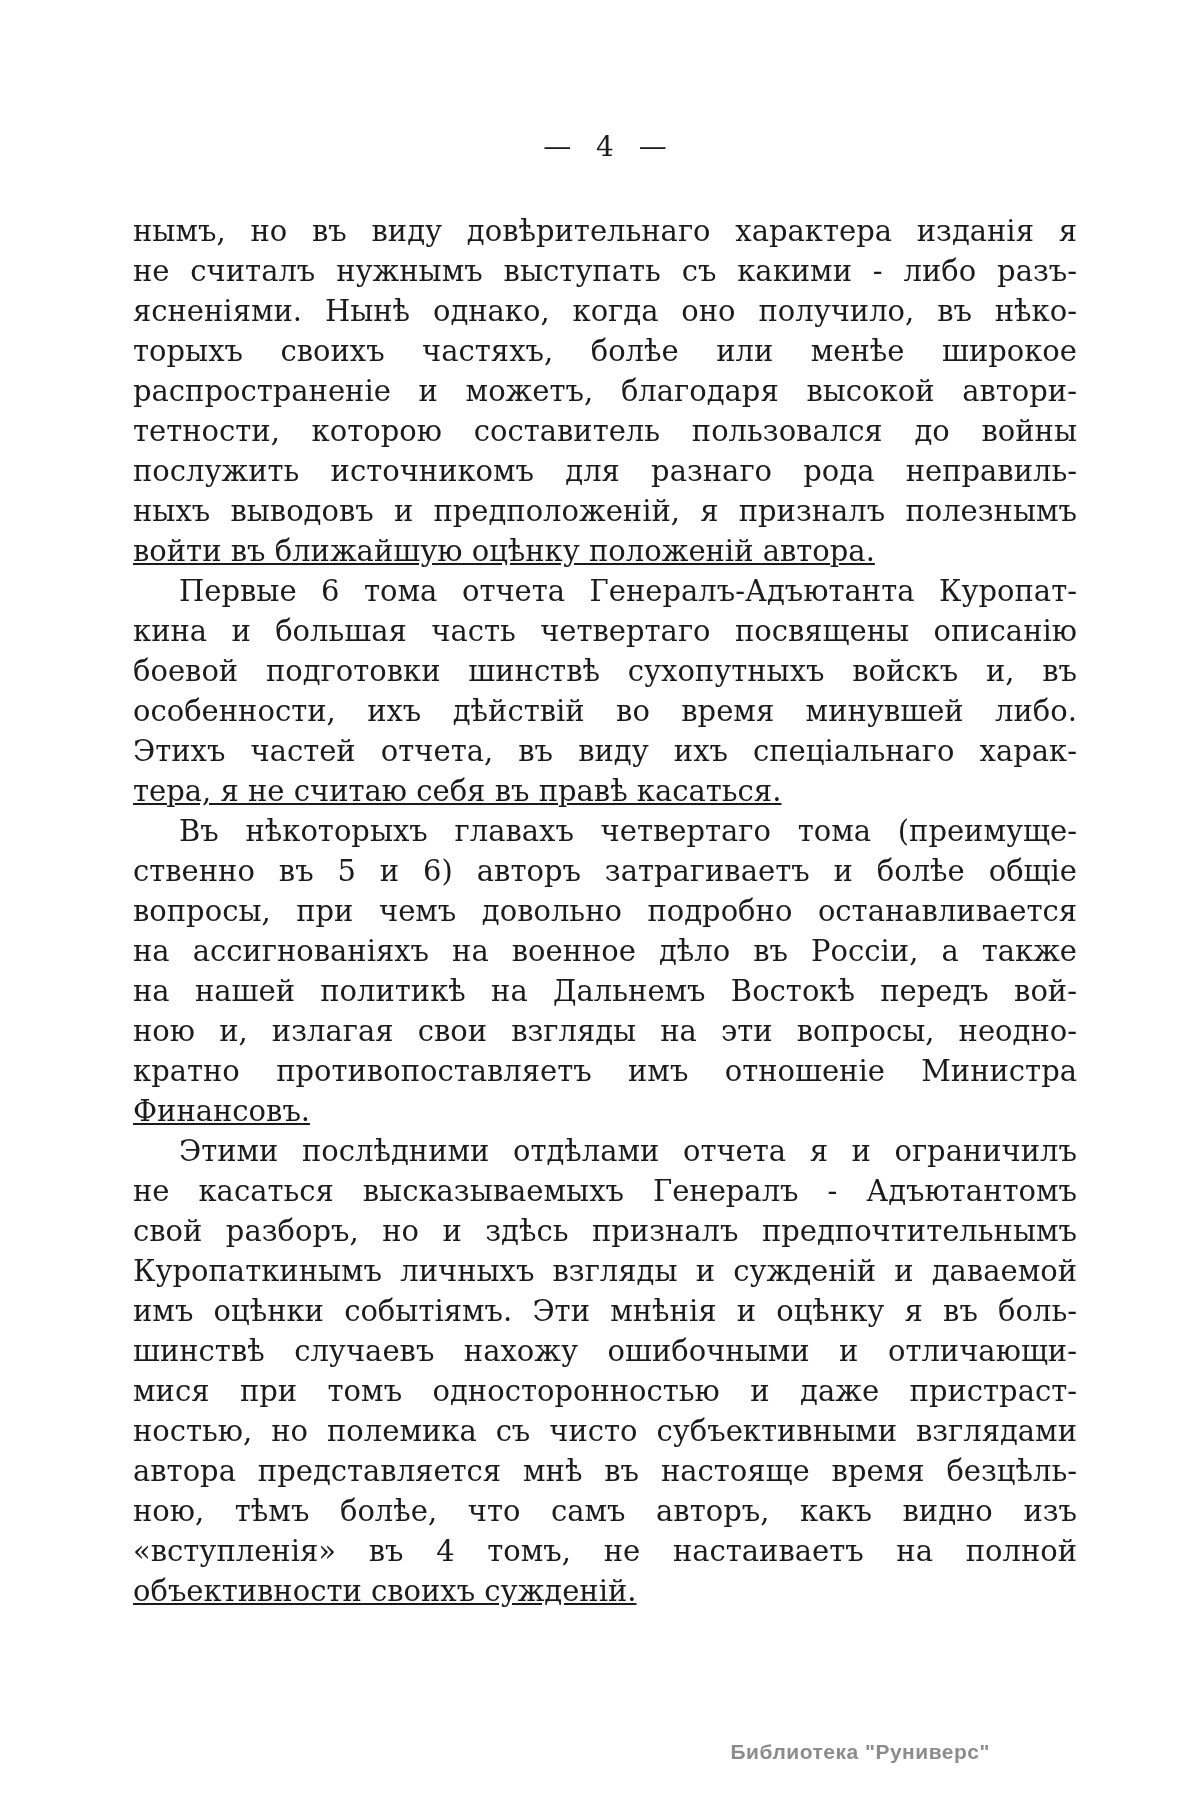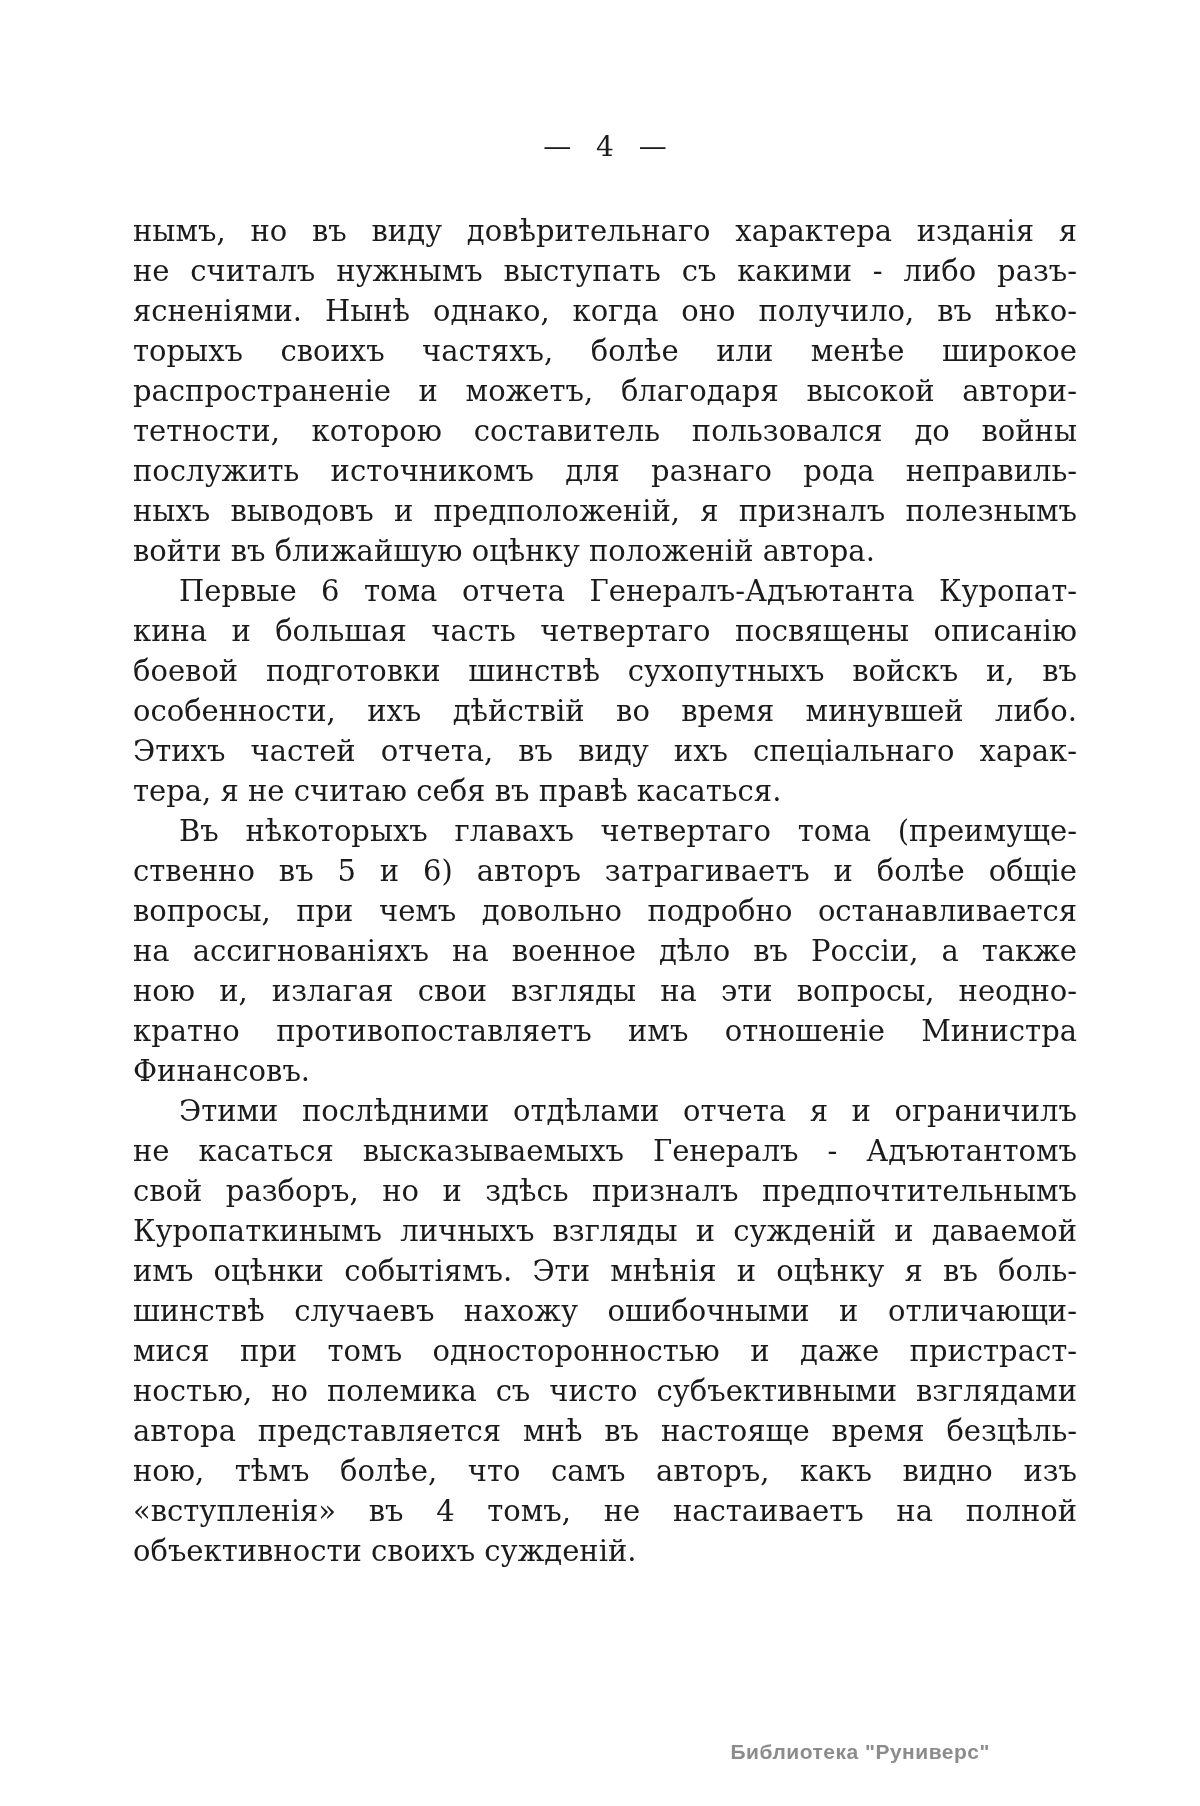--- a/index.html
+++ b/index.html
@@ -38,20 +38,21 @@
     height: 40px;
     line-height: 40px;
     text-align: justify;
     text-align-last: justify;
     text-justify: inter-word;
     overflow: hidden;
     white-space: nowrap;
   }
   .line.last {
     text-align-last: left;
+    text-decoration: underline;
   }
   .line.indent {
     text-indent: 46px;
   }
   .watermark {
     position: absolute;
     top: 1740px;
     right: 210px;
     font-family: "Liberation Sans", sans-serif;
     font-weight: bold;
@@ -88,20 +89,21 @@
       <div class="line">особенности, ихъ дѣйствій во время минувшей либо.</div>
       <div class="line">Этихъ частей отчета, въ виду ихъ спеціальнаго харак-</div>
       <div class="line last">тера, я не считаю себя въ правѣ касаться.</div>
     </div>
 
     <div>
       <div class="line indent">Въ нѣкоторыхъ главахъ четвертаго тома (преимуще-</div>
       <div class="line">ственно въ 5 и 6) авторъ затрагиваетъ и болѣе общіе</div>
       <div class="line">вопросы, при чемъ довольно подробно останавливается</div>
       <div class="line">на ассигнованіяхъ на военное дѣло въ Россіи, а также</div>
+      <div class="line">на нашей политикѣ на Дальнемъ Востокѣ передъ вой-</div>
       <div class="line">ною и, излагая свои взгляды на эти вопросы, неодно-</div>
       <div class="line">кратно противопоставляетъ имъ отношеніе Министра</div>
       <div class="line last">Финансовъ.</div>
     </div>
 
     <div>
       <div class="line indent">Этими послѣдними отдѣлами отчета я и ограничилъ</div>
       <div class="line">не касаться высказываемыхъ Генералъ - Адъютантомъ</div>
       <div class="line">свой разборъ, но и здѣсь призналъ предпочтительнымъ</div>
       <div class="line">Куропаткинымъ личныхъ взгляды и сужденій и даваемой</div>

